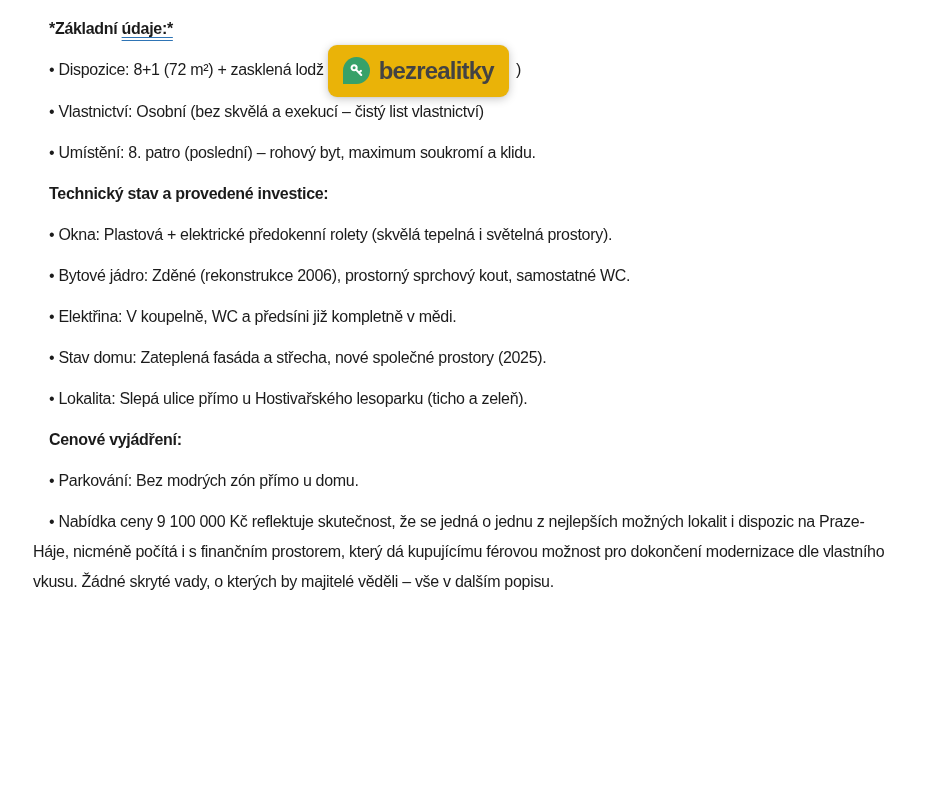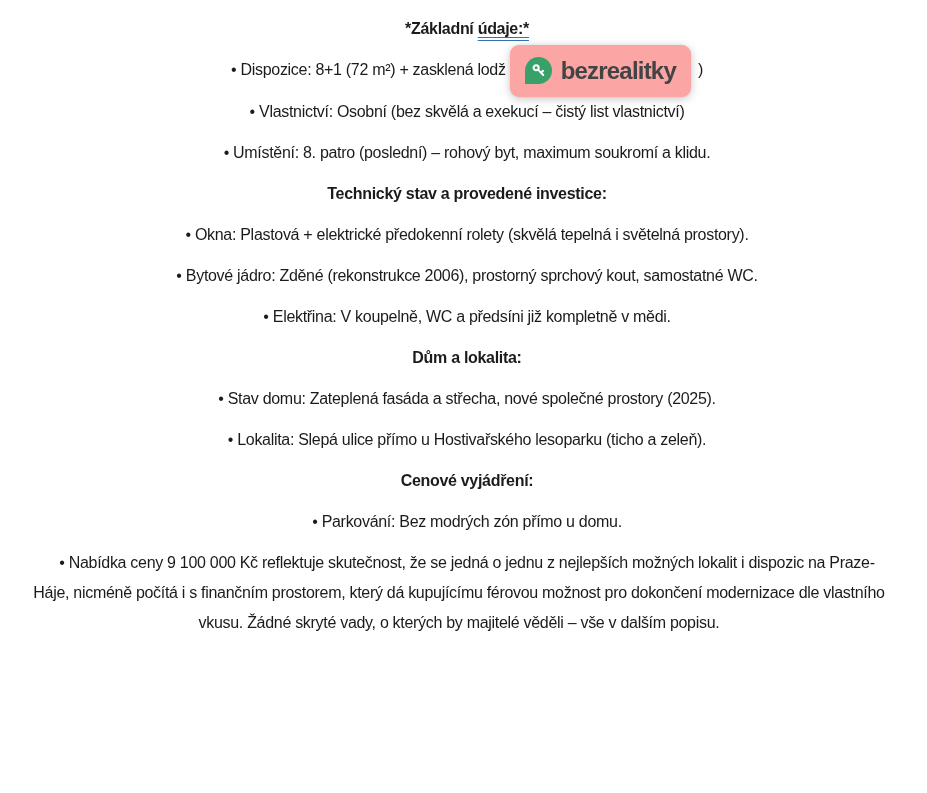--- a/index.html
+++ b/index.html
@@ -19,38 +19,37 @@
   }
   .doc{
     padding:14px 42px 0 33px;
     font-size:16px;
     letter-spacing:-0.3px;
   }
   .block{
     line-height:30px;
     margin-bottom:11px;
     text-indent:16px;
-    text-align:center;
   }
   .heading{font-weight:bold;}
   .underlined{
     text-decoration-line:underline;
     text-decoration-style:double;
     text-decoration-color:var(--underline-blue);
     text-underline-offset:3px;
   }
   .badge{
     display:inline-flex;
     align-items:center;
     gap:9px;
     height:52px;
     padding:0 15px;
     margin:-11px 3px -11px 4px;
     vertical-align:middle;
-    background:#fca5a5;
+    background:#eab308;
     border-radius:9px;
     box-shadow:0 2px 10px rgba(0,0,0,.22), 0 0 2px rgba(0,0,0,.08);
     text-indent:0;
     letter-spacing:0;
   }
   .pin{
     width:27px;height:27px;flex:0 0 27px;
     background:var(--logo-green);
     border-radius:50% 50% 50% 0;
     display:flex;align-items:center;justify-content:center;
@@ -80,21 +79,20 @@
       </span><span style="margin-left:4px;">)</span></div>
 
   <div class="block">• Vlastnictví: Osobní (bez skvělá a exekucí – čistý list vlastnictví)</div>
   <div class="block">• Umístění: 8. patro (poslední) – rohový byt, maximum soukromí a klidu.</div>
 
   <div class="block heading">Technický stav a provedené investice:</div>
   <div class="block">• Okna: Plastová + elektrické předokenní rolety (skvělá tepelná i světelná prostory).</div>
   <div class="block">• Bytové jádro: Zděné (rekonstrukce 2006), prostorný sprchový kout, samostatné WC.</div>
   <div class="block">• Elektřina: V koupelně, WC a předsíni již kompletně v mědi.</div>
 
-  <div class="block heading">Dům a lokalita:</div>
   <div class="block">• Stav domu: Zateplená fasáda a střecha, nové společné prostory (2025).</div>
   <div class="block">• Lokalita: Slepá ulice přímo u Hostivařského lesoparku (ticho a zeleň).</div>
   <div class="block heading">Cenové vyjádření:</div>
 
   <div class="block">• Parkování: Bez modrých zón přímo u domu.</div>
   <div class="block">• Nabídka ceny 9 100 000 Kč reflektuje skutečnost, že se jedná o jednu z nejlepších možných lokalit i dispozic na Praze-Háje, nicméně počítá i s finančním prostorem, který dá kupujícímu férovou možnost pro dokončení modernizace dle vlastního vkusu. Žádné skryté vady, o kterých by majitelé věděli – vše v dalším popisu.</div>
 
 </div>
 
 </body></html>

